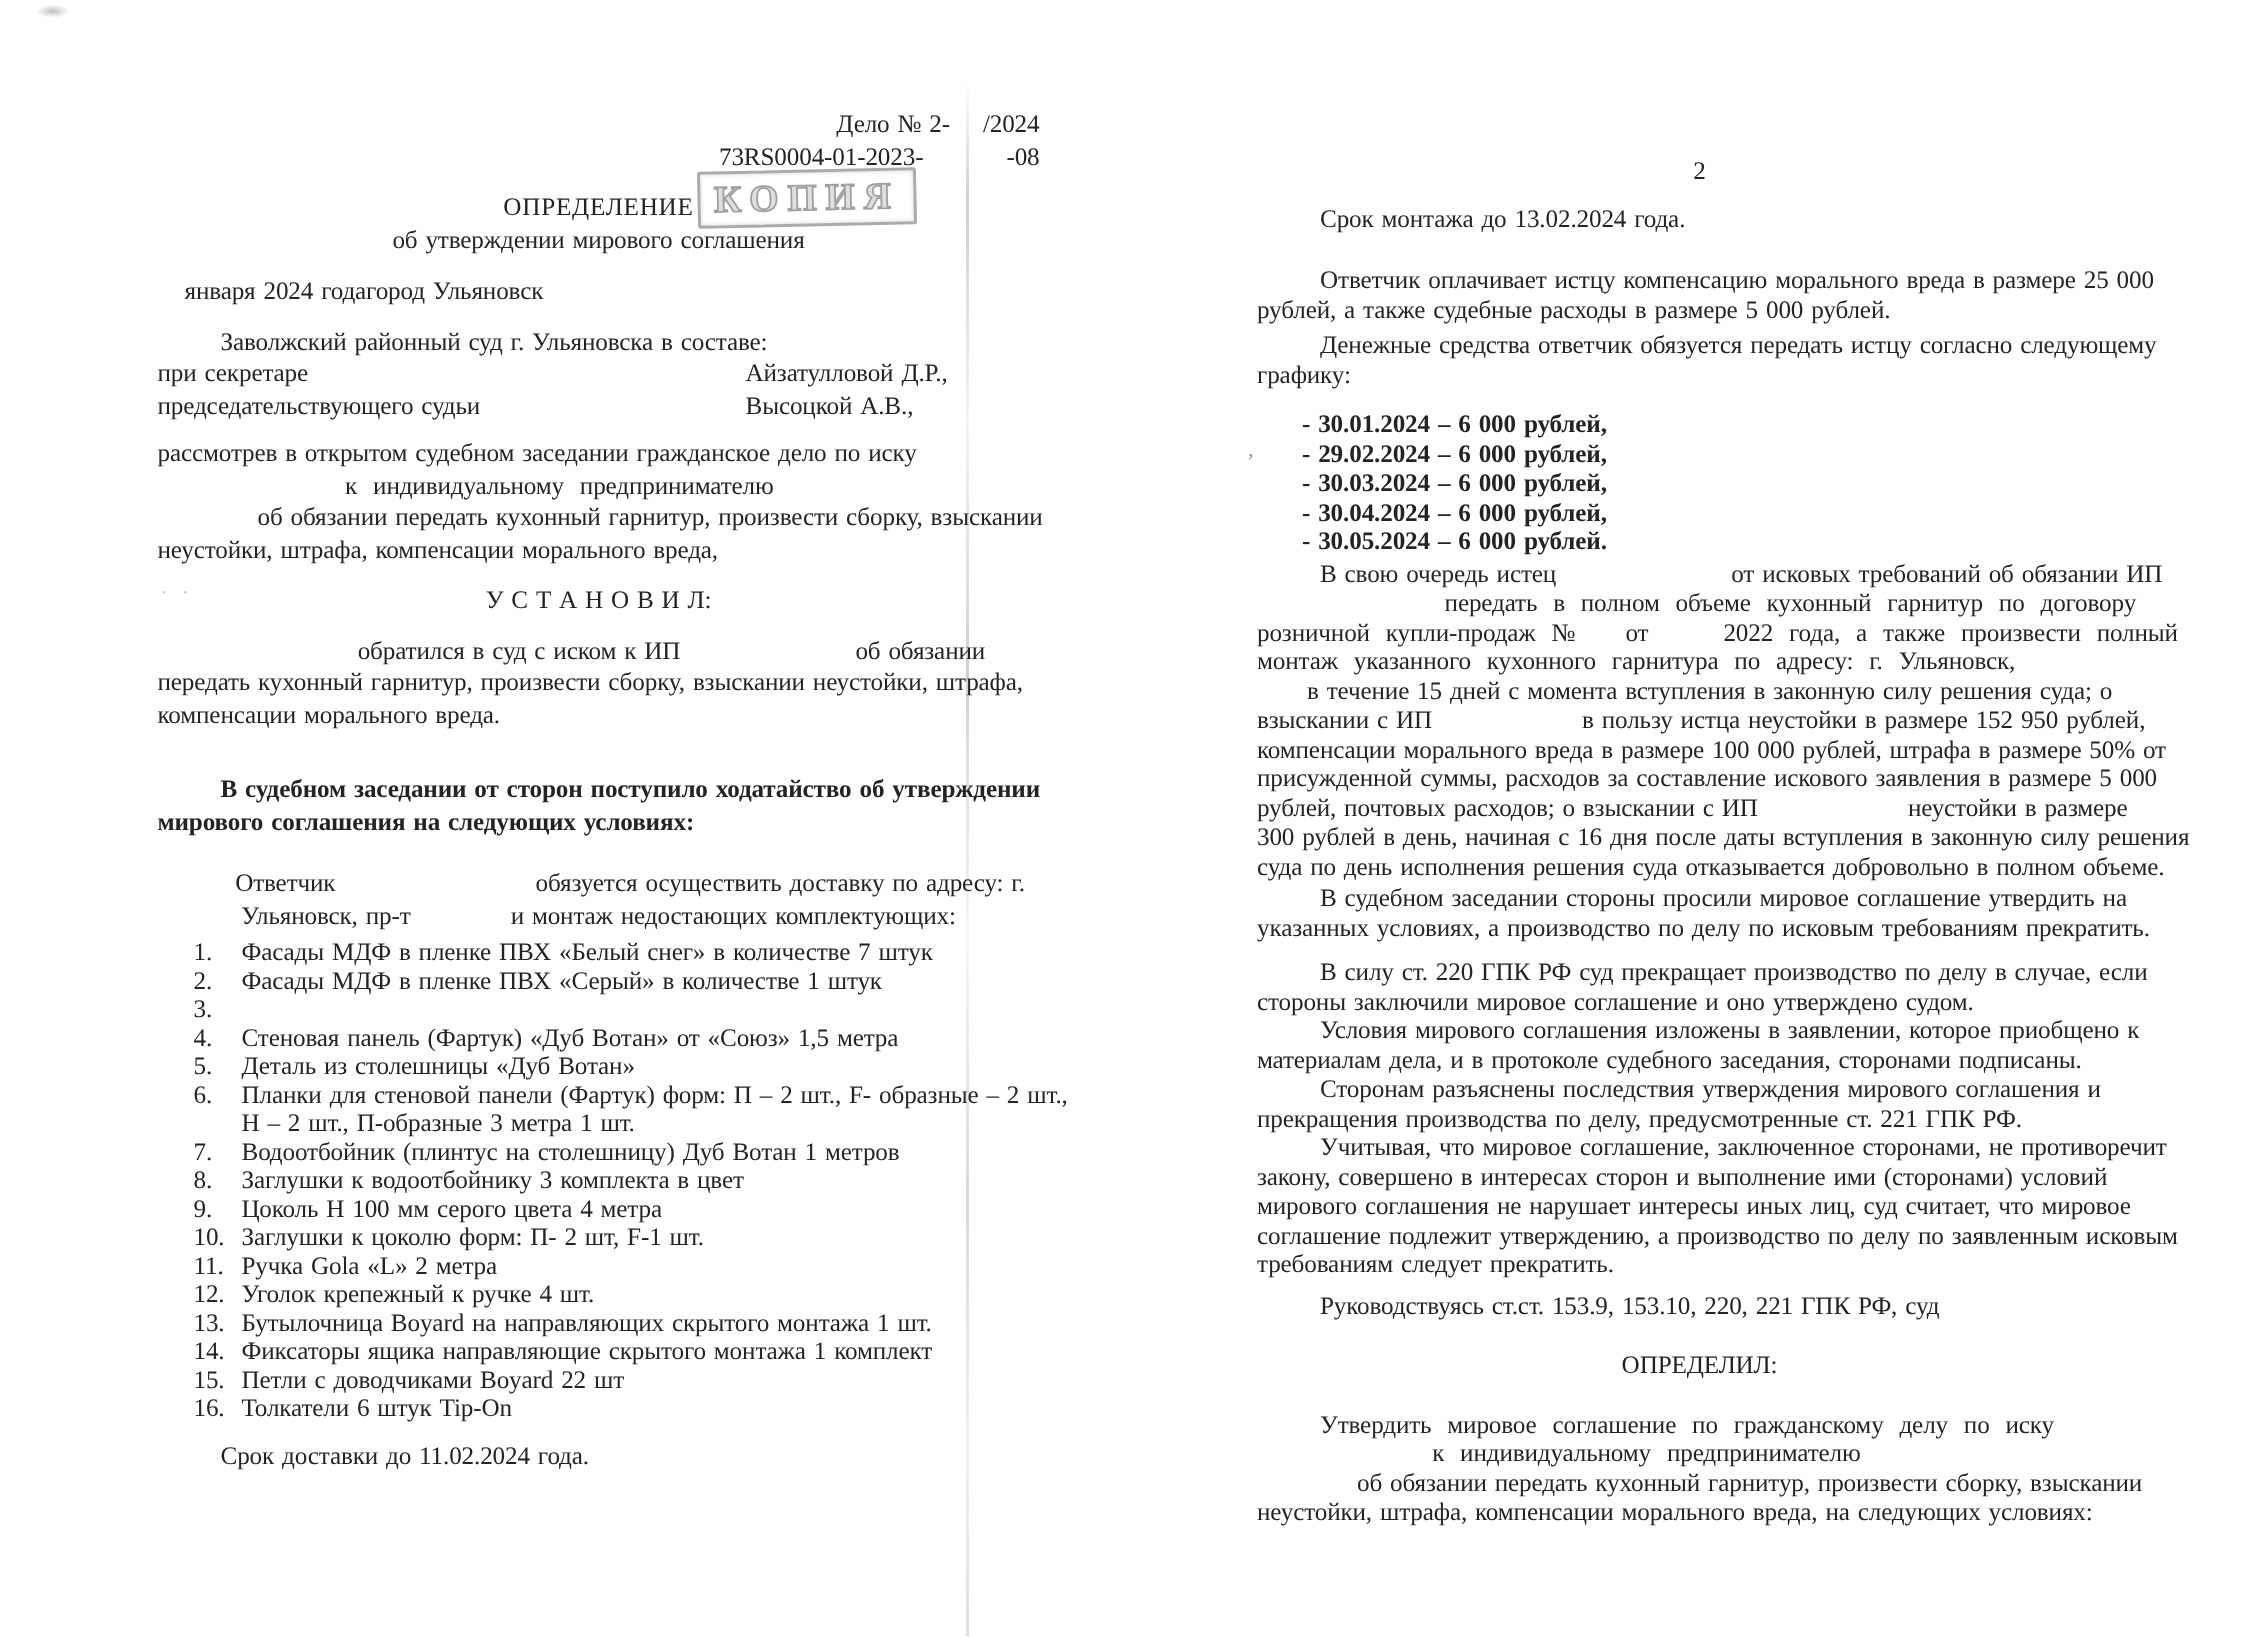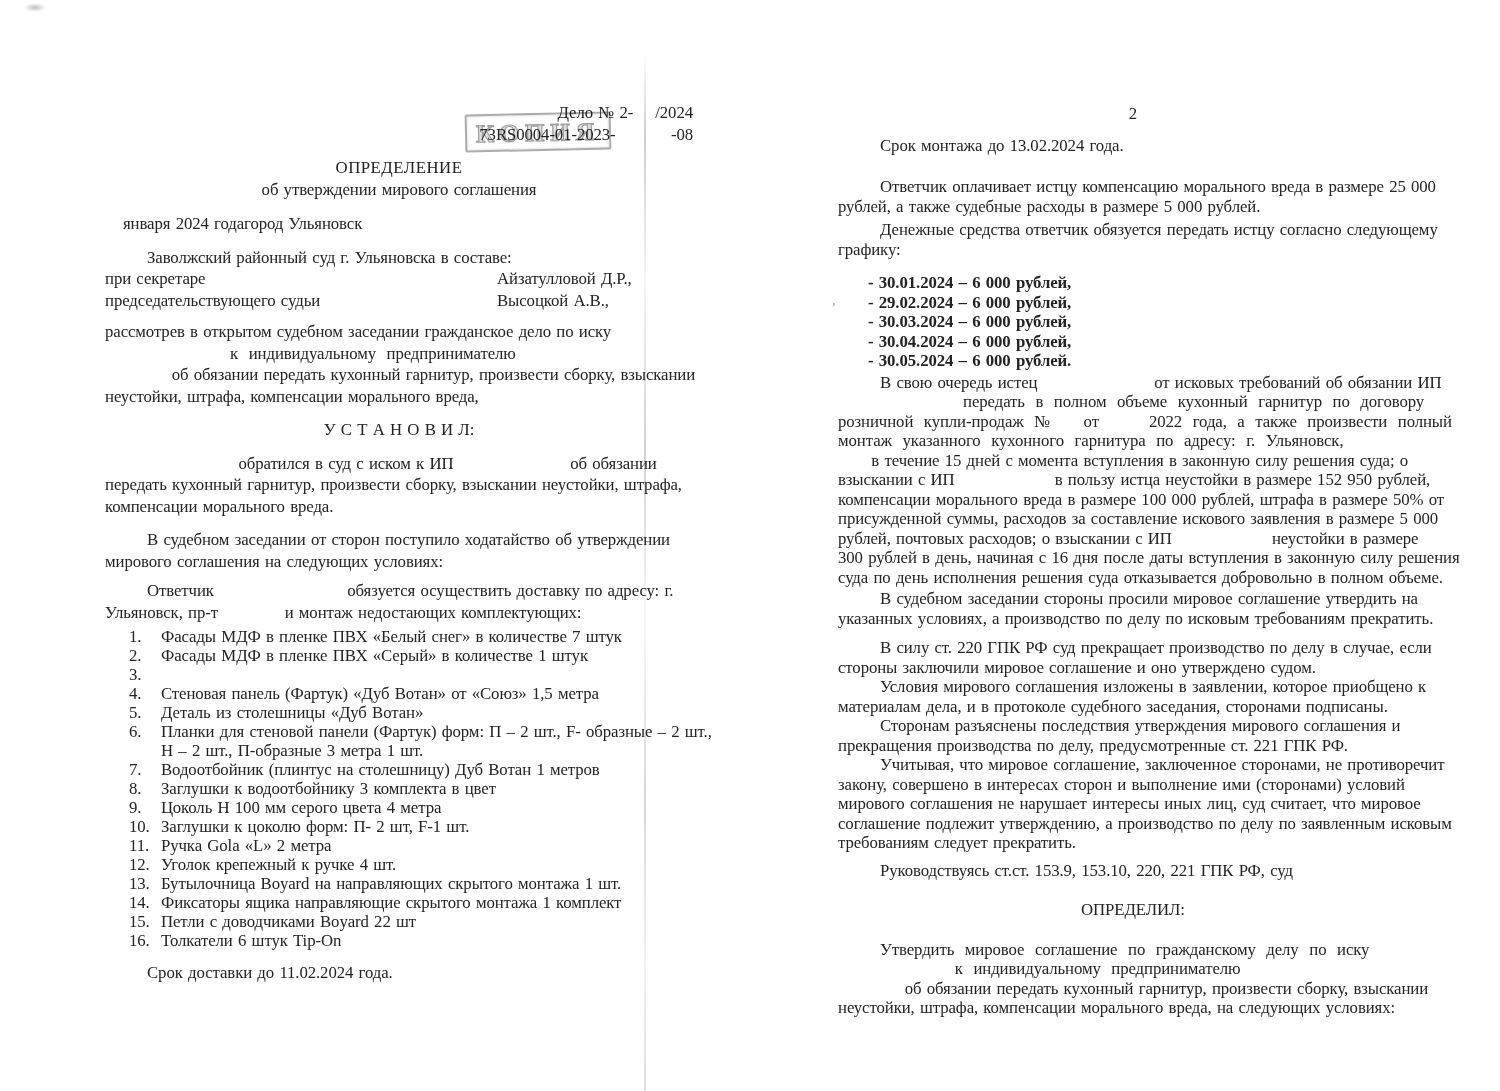--- a/index.html
+++ b/index.html
@@ -58,21 +58,21 @@
 
   <div class="fold"></div>
   <div class="smudge-tl"></div>
   <span class="artifact art-comma">,</span>
   <span class="artifact art-dots">. .</span>
 
   <div class="stamp">КОПИЯ</div>
 
   <div class="col col-left">
 
-    <div class="right-al" style="margin-top:102px;">
+    <div class="right-al" style="margin-top:72px;">
       <p>Дело № 2-  /2024</p>
       <p>73RS0004-01-2023-    -08</p>
     </div>
 
     <p class="center" style="margin-top:12px;letter-spacing:0.5px;">ОПРЕДЕЛЕНИЕ</p>
     <p class="center">об утверждении мирового соглашения</p>
 
     <div class="daterow" style="margin-top:13px;">
       <span class="d">января 2024 года</span>
       <span>город Ульяновск</span>
@@ -93,24 +93,24 @@
         к  индивидуальному  предпринимателю
     об обязании передать кухонный гарнитур, произвести сборку, взыскании
 неустойки, штрафа, компенсации морального вреда,</p>
 
     <p class="center" style="margin-top:12px;">У С Т А Н О В И Л:</p>
 
     <p style="margin-top:12px;">        обратился в суд с иском к ИП       об обязании
 передать кухонный гарнитур, произвести сборку, взыскании неустойки, штрафа,
 компенсации морального вреда.</p>
 
-    <p class="ind" style="margin-top:12px;">В судебном заседании от сторон поступило ходатайство об утверждении
+    <p class="ind" style="margin-top:28px;font-weight:bold;">В судебном заседании от сторон поступило ходатайство об утверждении
 мирового соглашения на следующих условиях:</p>
 
-    <p class="ind" style="margin-top:8px;">Ответчик        обязуется осуществить доставку по адресу: г.
+    <p class="ind" style="margin-top:20px;text-align:center;">Ответчик        обязуется осуществить доставку по адресу: г.
 Ульяновск, пр-т    и монтаж недостающих комплектующих:</p>
 
     <div class="list">
         <div class="li">
         <span class="n">1.</span>
         <span class="t">Фасады МДФ в пленке ПВХ «Белый снег» в количестве 7 штук</span>
       </div>
         <div class="li">
         <span class="n">2.</span>
         <span class="t">Фасады МДФ в пленке ПВХ «Серый» в количестве 1 штук</span>

